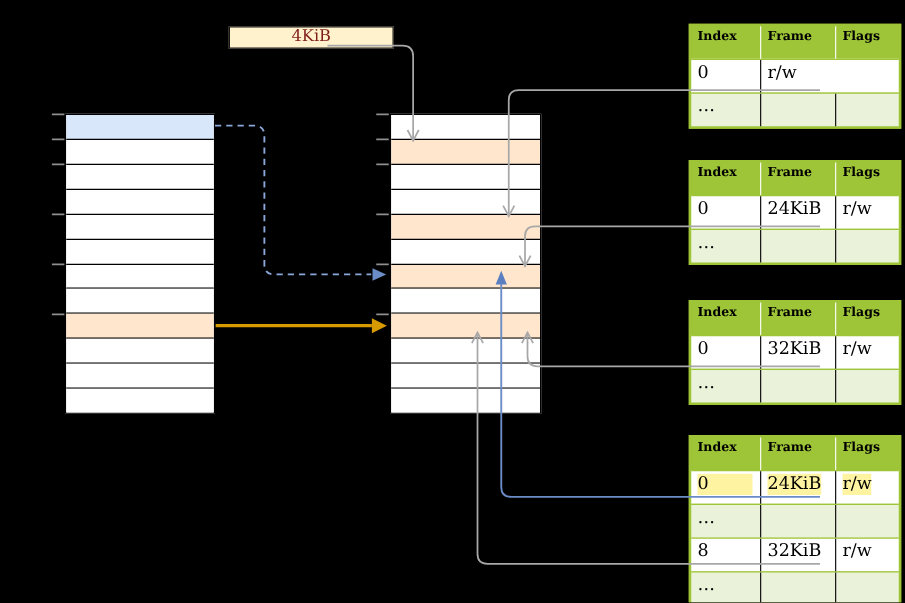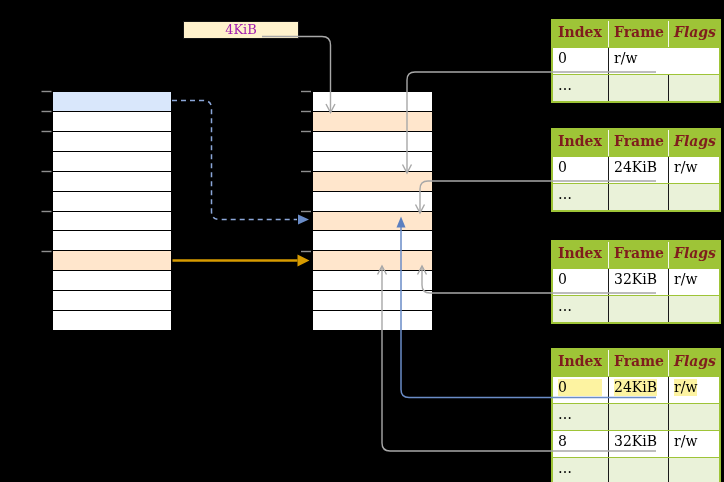--- a/index.html
+++ b/index.html
@@ -10,35 +10,35 @@
   .memtable{position:absolute;top:91px;width:120px;height:240px;border:1px solid #000;
             box-sizing:border-box;display:flex;flex-direction:column;background:#fff;}
   .memtable.left{left:52px;}
   .memtable.mid{left:312px;width:121px;}
   .mrow{flex:1 1 0;border-bottom:1px solid #000;background:#fff;}
   .mrow:last-child{border-bottom:none;}
   .mrow.blue{background:#d9e7fb;}
   .mrow.orange{background:#ffe6cc;}
 
   
-  .labelbox{position:absolute;left:183px;top:21px;width:116px;height:18px;background:#fff2cc;
+  .labelbox{position:absolute;left:183px;top:21px;width:132px;height:18px;background:#fff2cc;
             border:1px solid #141414;box-sizing:border-box;text-align:center;
-            font-size:13px;line-height:16px;color:#a21caf;}
+            font-size:13px;line-height:16px;color:#7f1d1d;}
 
   
   .ptable{position:absolute;left:551px;width:170px;border:2px solid #9ec437;background:#9ec437;
           box-sizing:border-box;}
   .ptable.t1{top:19px;}
   .ptable.t2{top:128px;}
   .ptable.t3{top:240px;}
   .ptable.t4{top:348px;}
   .phead{display:grid;grid-template-columns:56px 60px 1fr;height:26px;background:#9ec437;}
-  .pth{color:#7f1d1d;font-weight:bold;font-size:14px;padding:3px 0 0 5px;
+  .pth{color:#000000;font-weight:bold;font-size:10px;padding:3px 0 0 5px;
        border-right:1px solid #f4f8ea;box-sizing:border-box;overflow:hidden;}
-  .pth:last-child{border-right:none;font-style:italic;}
+  .pth:last-child{border-right:none;}
   .prow{display:grid;grid-template-columns:56px 60px 1fr;height:26px;border-top:1px solid #9ec437;
         background:#fff;}
   .prow.green{background:#eaf2d9;}
   .ptd{font-size:14px;color:#000;padding:2px 0 0 5px;border-right:1px solid #1a1a1a;
        box-sizing:border-box;overflow:hidden;}
   .ptd:last-child{border-right:none;}
   .hl{background:#fdf3a1;display:inline-block;line-height:17px;}
   .hl.w{min-width:44px;}
 
   svg.overlay{position:absolute;left:0;top:0;pointer-events:none;}

